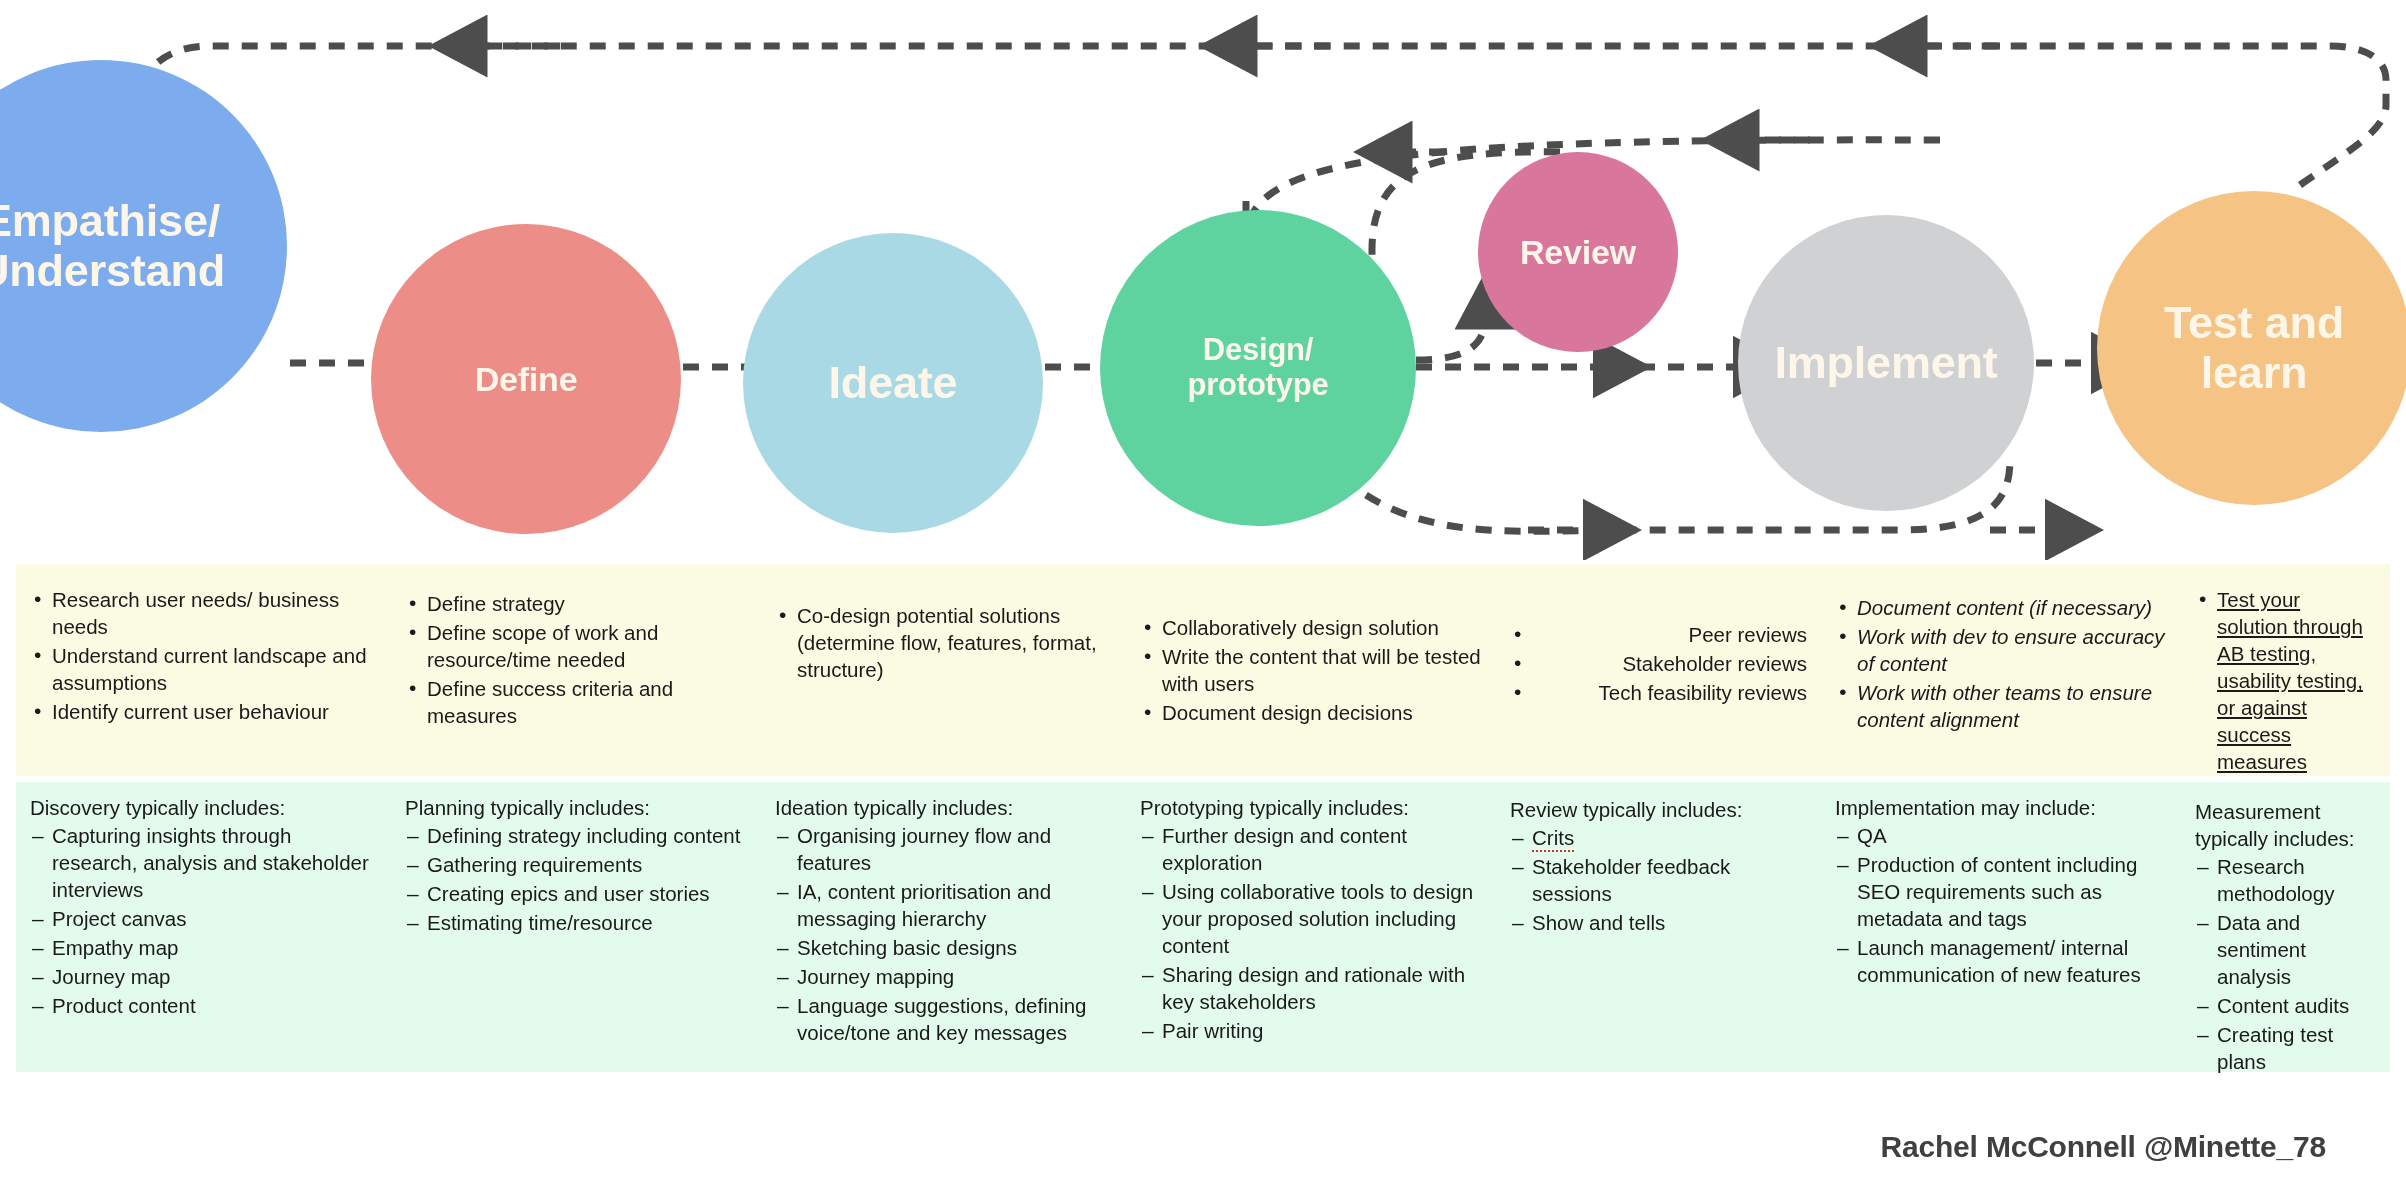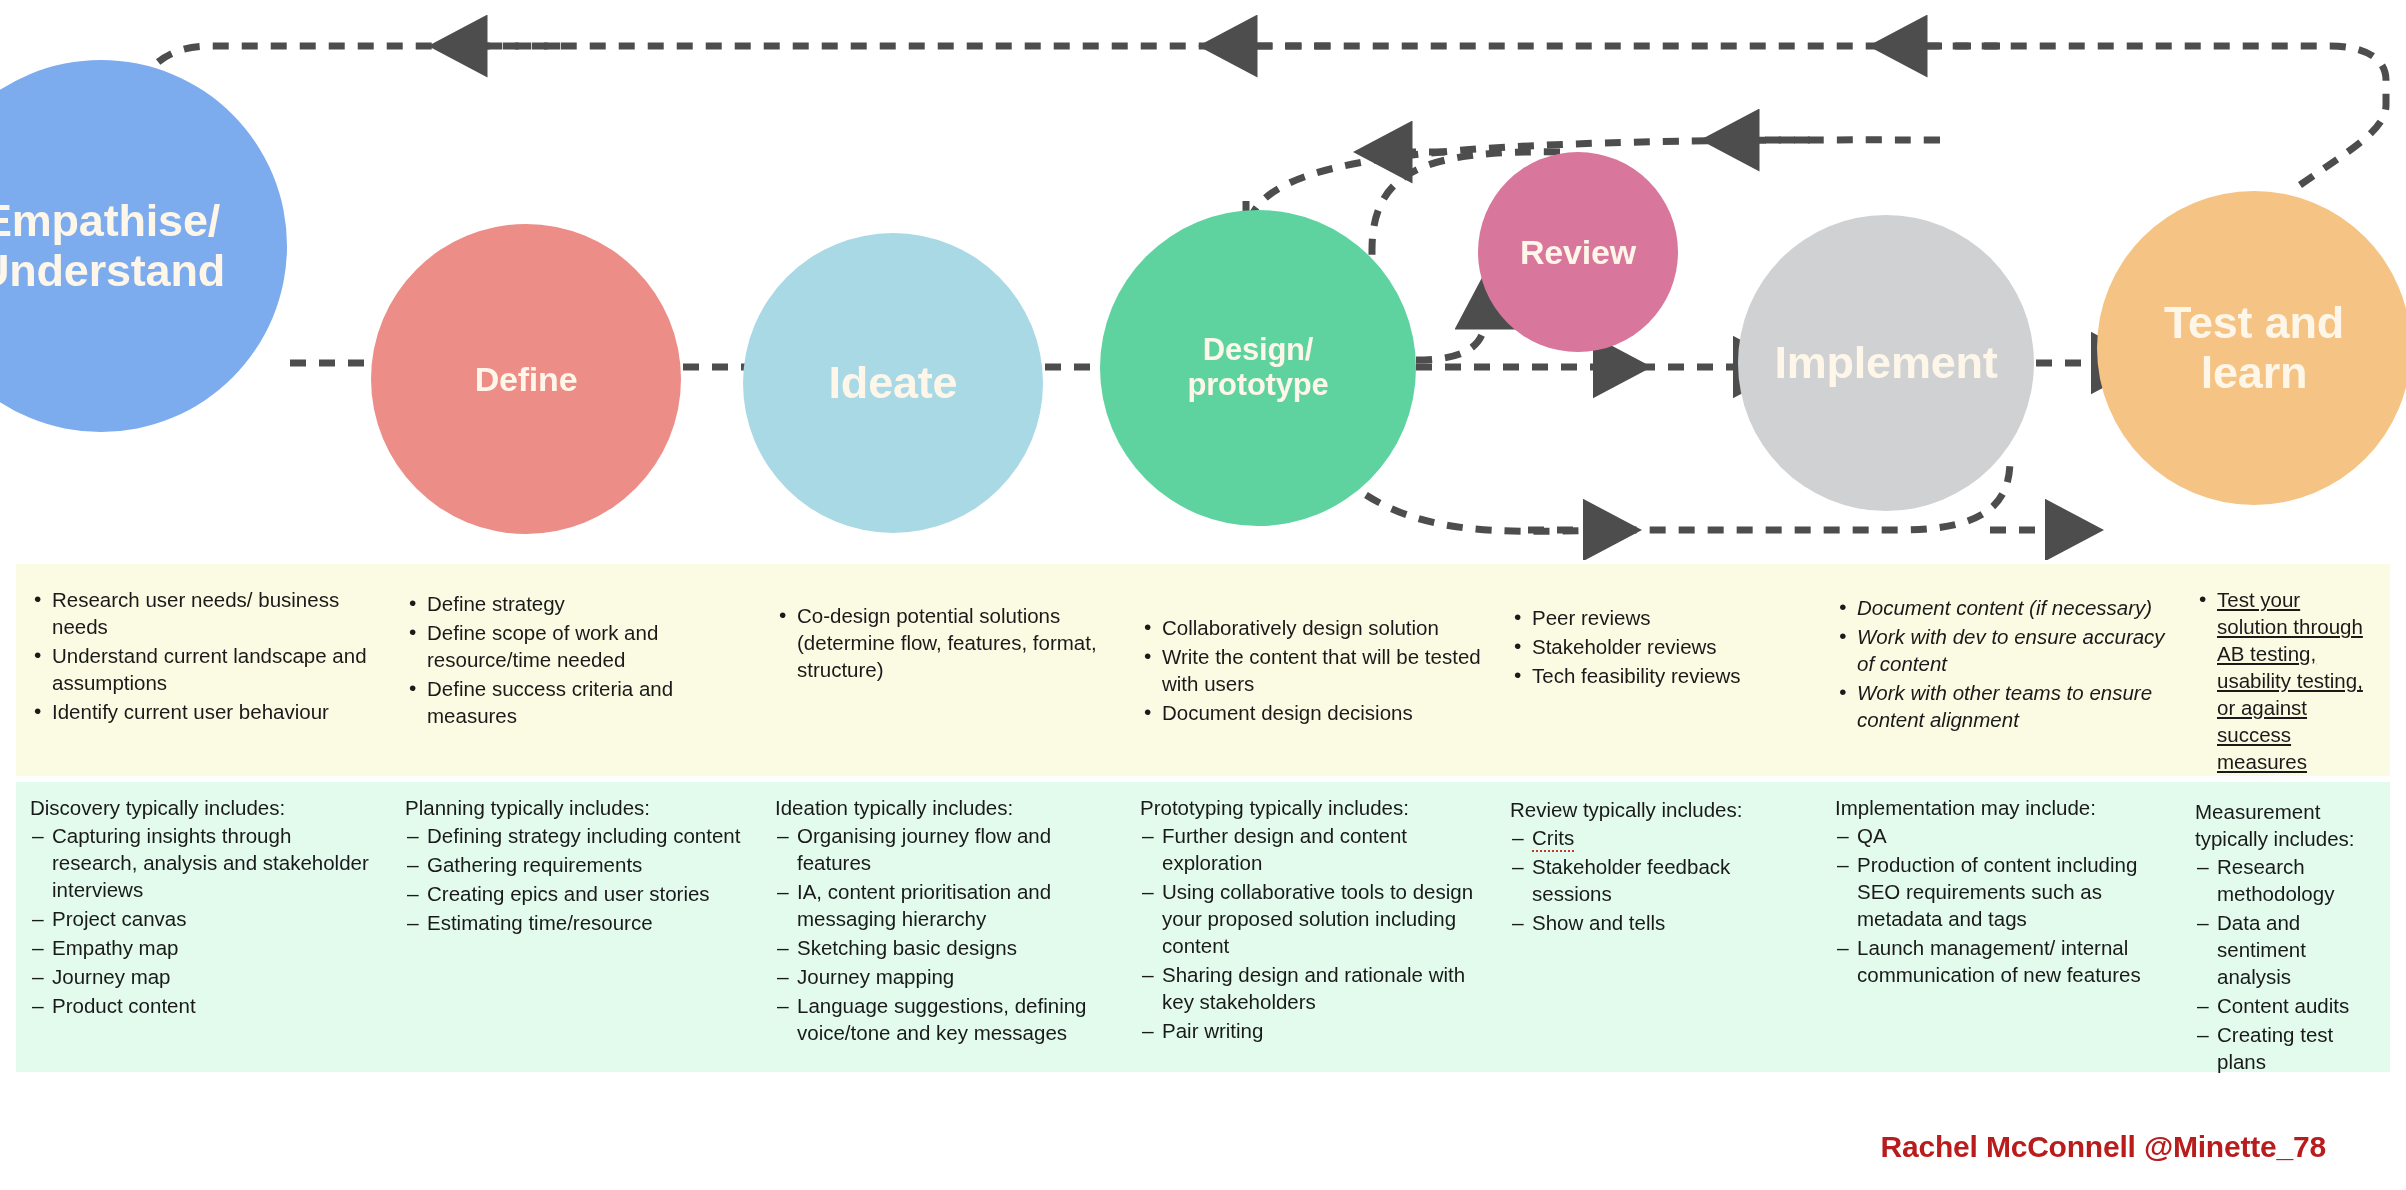--- a/index.html
+++ b/index.html
@@ -104,21 +104,21 @@
     padding-bottom: 1px;
   }
 
   
   #credit {
     position: absolute;
     right: 80px;
     bottom: 26px;
     font-size: 30px;
     font-weight: bold;
-    color: #b91c1c;
+    color: #404040;
     letter-spacing: -0.2px;
   }
 </style>
 </head>
 <body>
 
 <div id="diagram">
 
   <svg id="arrow-layer" viewBox="0 0 2406 560">
     <defs>
@@ -200,21 +200,21 @@
         <li>Co-design potential solutions (determine flow, features, format, structure)</li>
       </ul>
     </div>
     <div class="col" style="width: 370px; padding-top: 50px;">
       <ul>
         <li>Collaboratively design solution</li>
         <li>Write the content that will be tested with users</li>
         <li>Document design decisions</li>
       </ul>
     </div>
-    <div class="col" style="width: 325px; padding-top: 40px;">
+    <div class="col" style="width: 325px; padding-top: 57px; text-align: right;">
       <ul>
         <li>Peer reviews</li>
         <li>Stakeholder reviews</li>
         <li>Tech feasibility reviews</li>
       </ul>
     </div>
     <div class="col" style="width: 360px; padding-top: 30px; font-style: italic;">
       <ul>
         <li>Document content (if necessary)</li>
         <li>Work with dev to ensure accuracy of content</li>

